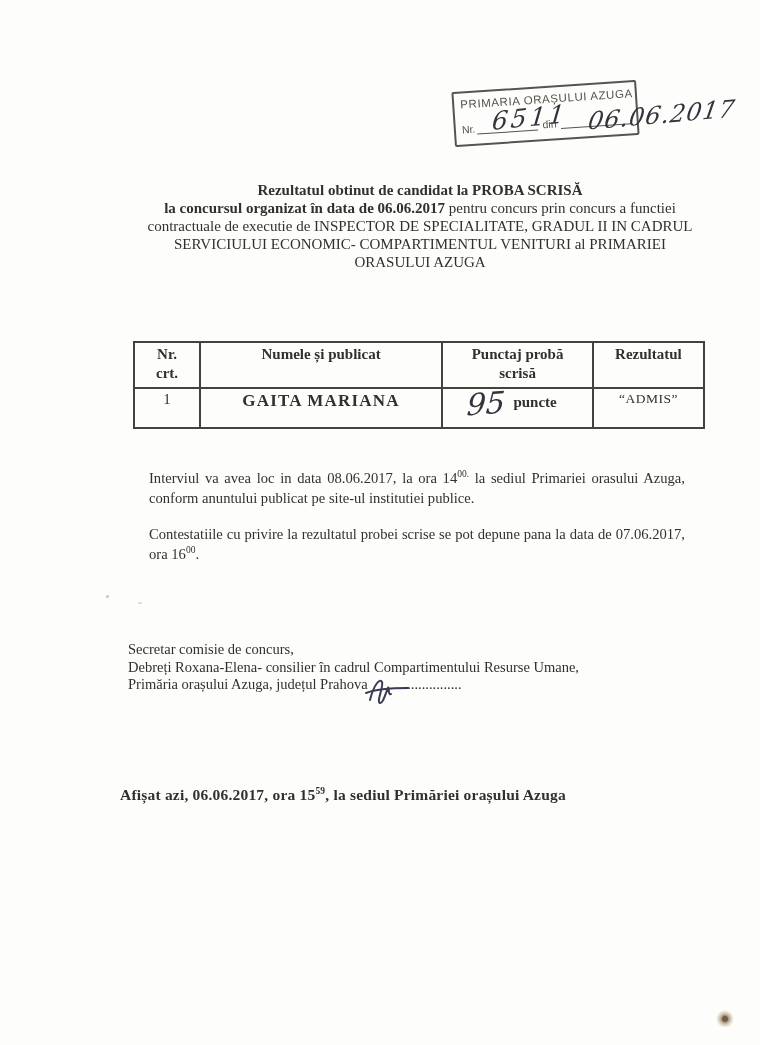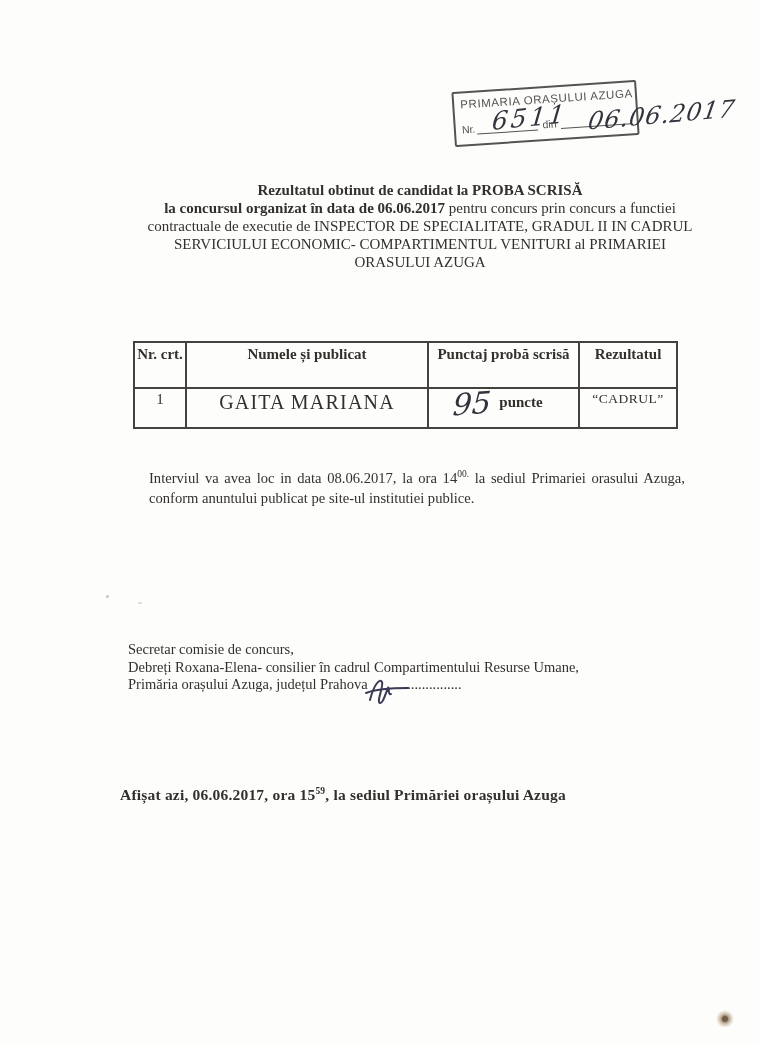--- a/index.html
+++ b/index.html
@@ -32,25 +32,25 @@
     text-align:center;font-size:15px;line-height:18px;
   }
   .b{font-weight:bold;}
   
   .results-table{
     position:absolute;left:133px;top:341px;border-collapse:collapse;
     font-size:15px;table-layout:fixed;
   }
   .results-table th,.results-table td{
     border:2px solid #45423e;text-align:center;vertical-align:top;
-    padding:2px 1px;overflow:visible;
+    padding:2px 21px;overflow:visible;
   }
   .results-table th{font-weight:bold;height:40px;line-height:19px;}
   .results-table td{height:34px;}
-  .cell-name{font-weight:normal;letter-spacing:1.2px;font-size:20px;padding-top:4px;}
+  .cell-name{font-weight:bold;letter-spacing:1.2px;font-size:17px;padding-top:4px;}
   .cell-score{position:relative;}
   .hw-score{
     position:absolute;left:24px;top:-3px;
     font-family:"DejaVu Serif", serif;font-style:italic;font-size:30px;
     color:#33333e;transform:rotate(-4deg) skewX(-8deg);
   }
   .score-unit{font-weight:bold;margin-left:35px;display:inline-block;padding-top:3px;}
   .cell-result{font-size:13.5px;padding-top:8px;letter-spacing:.5px;}
   
   .body-text{
@@ -118,27 +118,28 @@
       <th>Punctaj probă scrisă</th>
       <th>Rezultatul</th>
     </tr>
     <tr>
       <td>1</td>
       <td class="cell-name">GAITA MARIANA</td>
       <td class="cell-score">
         <span class="hw-score">95</span>
         <span class="score-unit">puncte</span>
       </td>
-      <td class="cell-result">“CADRUL”</td>
+      <td class="cell-result">“ADMIS”</td>
     </tr>
   </tbody>
     </table>
 
   <div class="body-text">
     <p><span>Interviul va avea loc in data 08.06.2017, la ora 14</span><sup class="s">00.</sup><span> la sediul Primariei orasului Azuga, conform anuntului publicat pe site-ul institutiei publice.</span></p>
+    <p><span>Contestatiile cu privire la rezultatul probei scrise se pot depune pana la data de 07.06.2017, ora 16</span><sup class="s">00</sup><span>.</span></p>
   </div>
 
   <div class="sig-block">
     <div>Secretar comisie de concurs,</div>
     <div>Debreți Roxana-Elena- consilier în cadrul Compartimentului Resurse Umane,</div>
     <div>
       <span>Primăria orașului Azuga, județul Prahova</span><svg class="sig-squiggle" width="48" height="30" viewBox="0 0 48 30">
         <path d="M6,24 C10,8 16,2 18,6 C20,10 12,26 16,27 C19,28 22,16 24,12 C25,9 24,20 27,18" fill="none" stroke="#3b3b55" stroke-width="2" stroke-linecap="round"></path>
         <path d="M2,17 C12,13 26,12 44,12" fill="none" stroke="#3b3b55" stroke-width="2" stroke-linecap="round"></path>
       </svg><span>................</span>

